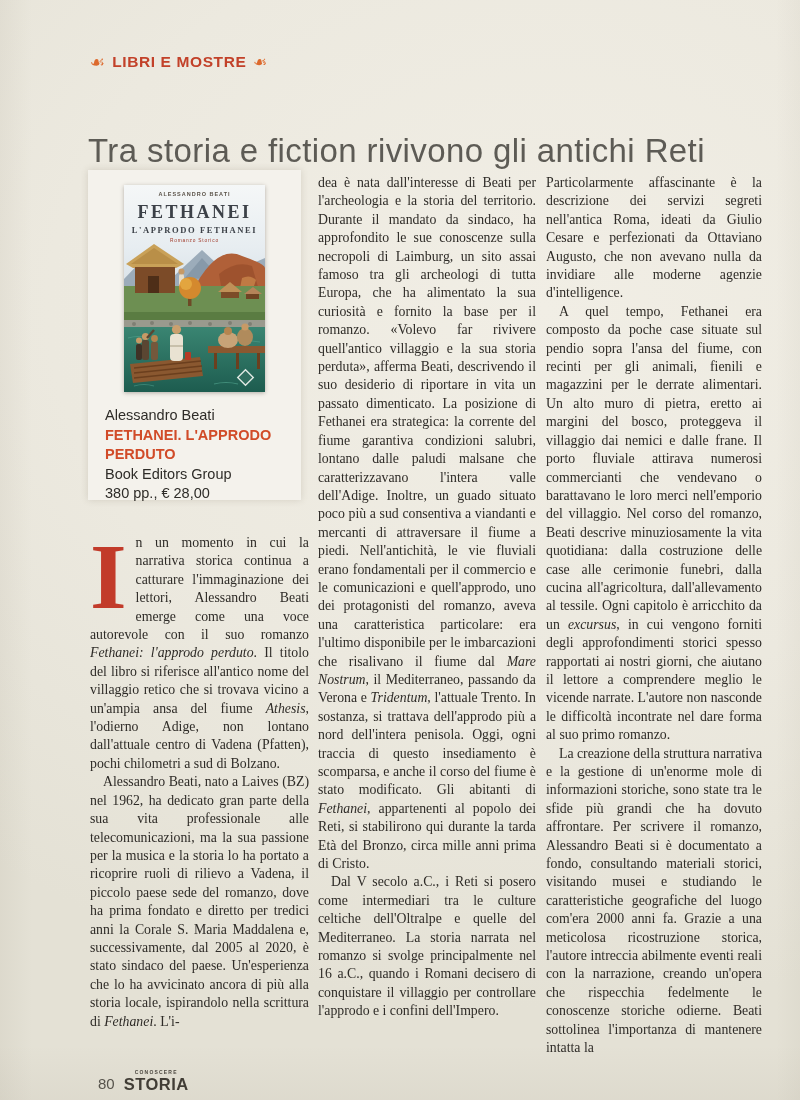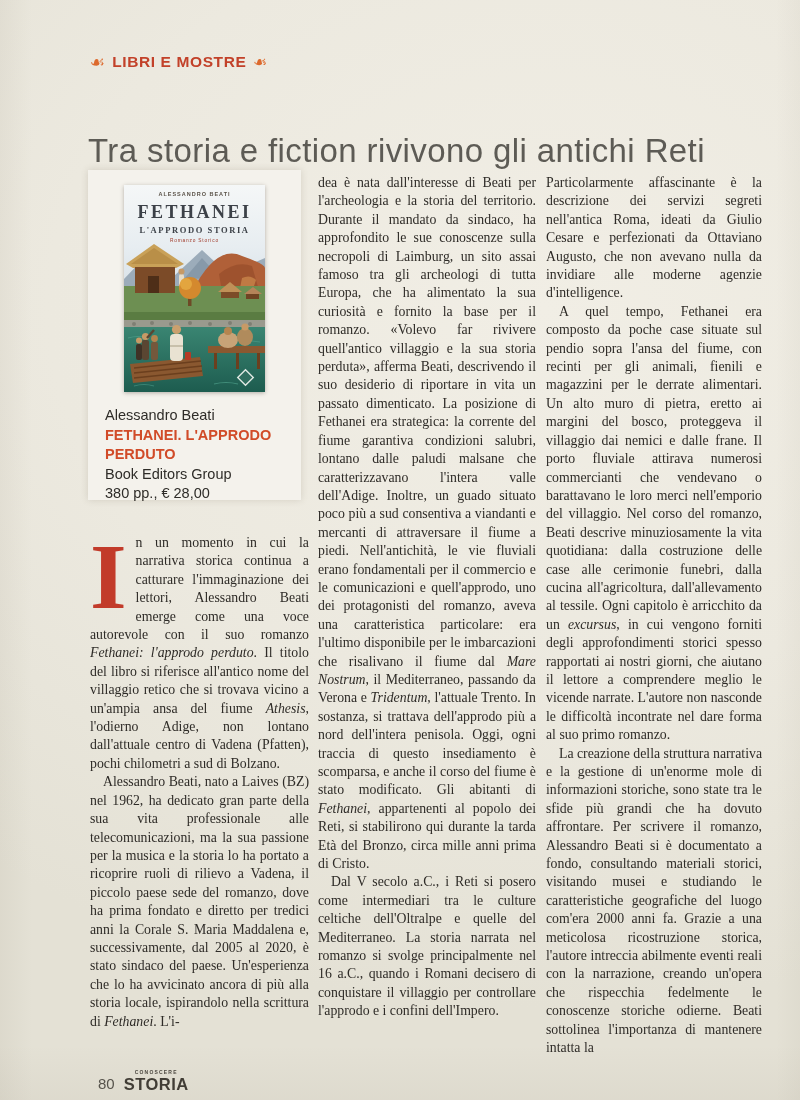--- a/index.html
+++ b/index.html
@@ -97,21 +97,21 @@
     <span class="orn flip">❧</span>
   </div>
 
   <h1 class="headline">Tra storia e fiction rivivono gli antichi Reti</h1>
 
   <div class="book-panel">
     <div class="cover">
       <div class="cover-text">
         <div class="cover-author">ALESSANDRO BEATI</div>
         <div class="cover-title">FETHANEI</div>
-        <div class="cover-subtitle">L'APPRODO STORIA</div>
+        <div class="cover-subtitle">L'APPRODO FETHANEI</div>
         <div class="cover-tagline">Romanzo Storico</div>
       </div>
       <svg width="141" height="158" viewBox="0 0 141 158" aria-hidden="true">
         <defs>
           <linearGradient id="waterGrad" x1="0" y1="0" x2="0" y2="1">
             <stop offset="0" stop-color="#3a8572"></stop>
             <stop offset="1" stop-color="#1d5c4f"></stop>
           </linearGradient>
         </defs>
 

